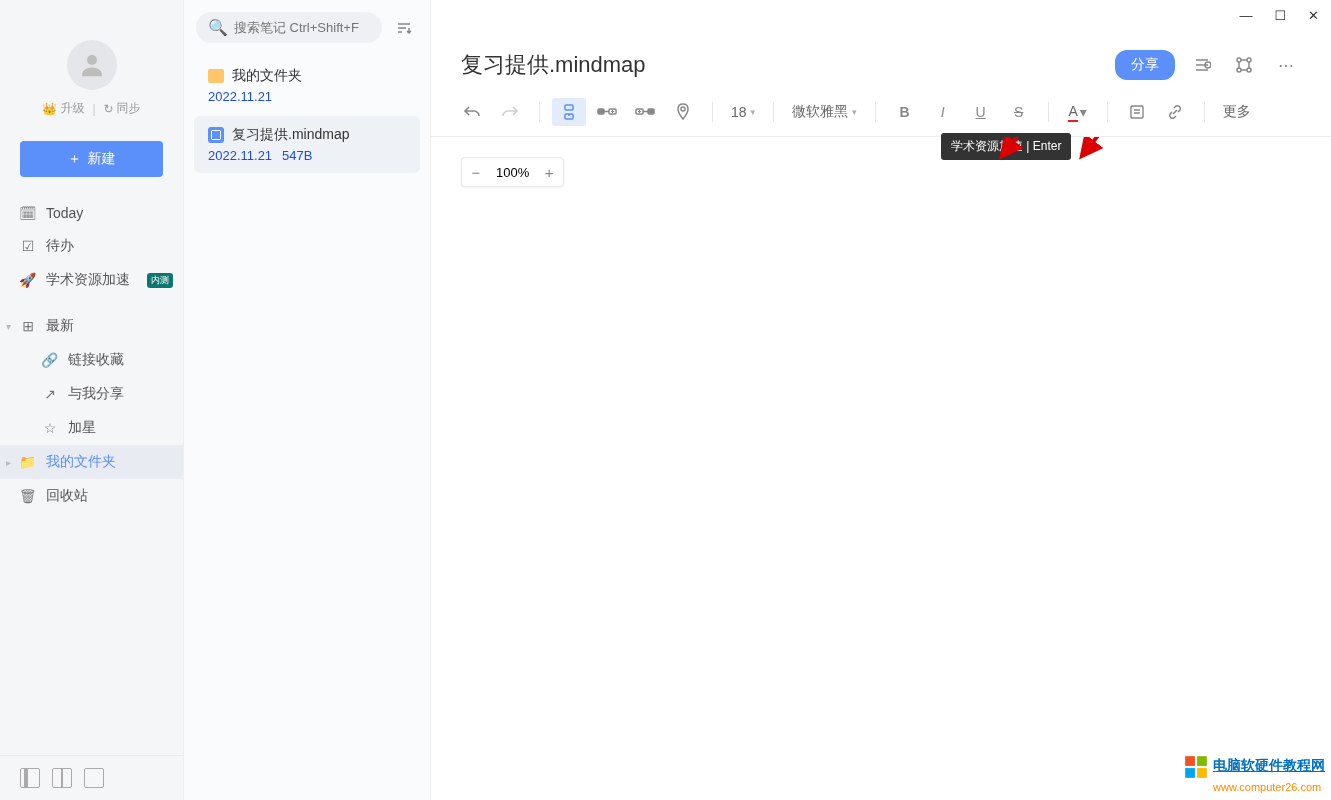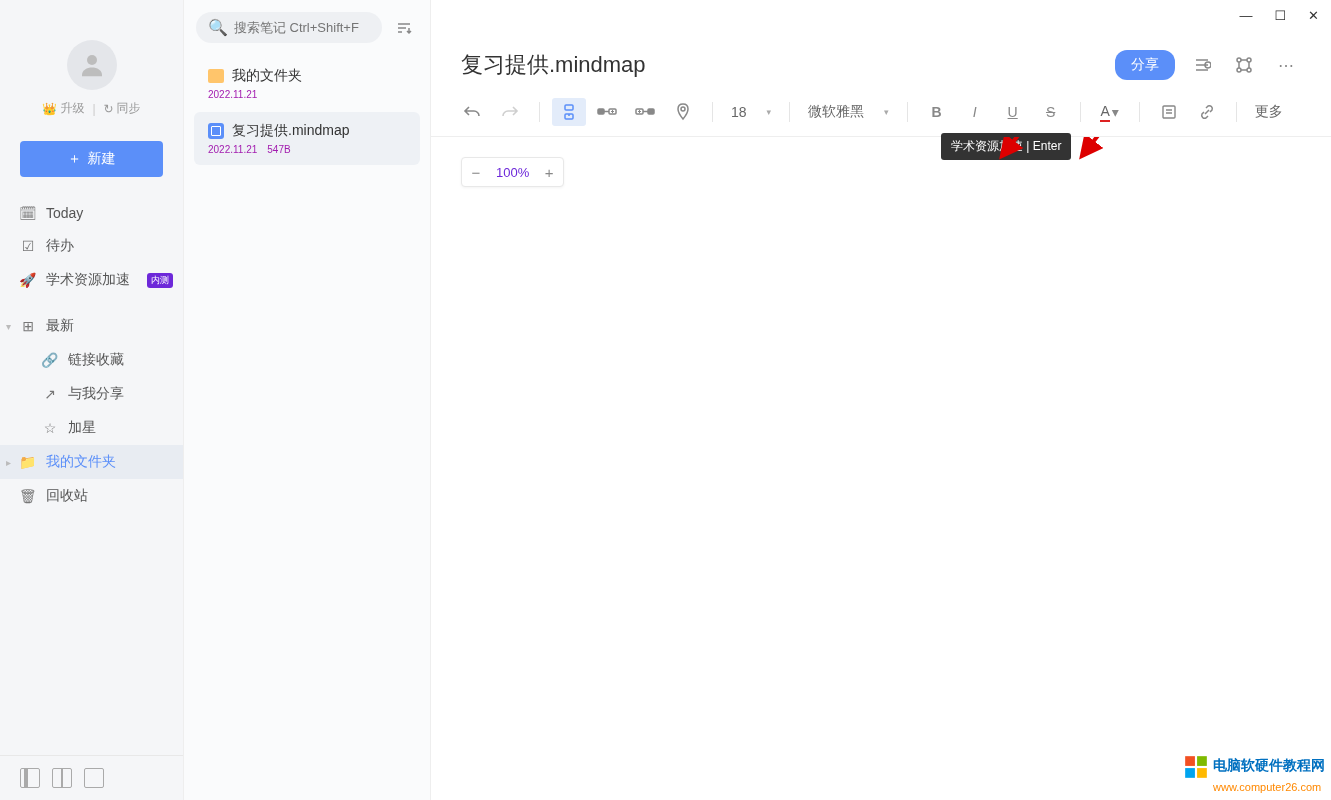--- a/index.html
+++ b/index.html
@@ -14,75 +14,75 @@
 .avatar svg { width: 30px; height: 30px; fill: #bdbdbd; }
 .profile-actions { color: #999; font-size: 12px; display:flex; justify-content:center; gap:8px; }
 .profile-actions span { display:inline-flex; align-items:center; gap:3px; cursor:pointer; }
 .new-btn { margin: 14px 20px; background: #5b8ff9; color: #fff; border: none; border-radius: 4px; padding: 9px 0; font-size: 14px; cursor: pointer; display:flex; align-items:center; justify-content:center; gap:6px; }
 .nav-list { flex:1; padding-top: 6px; }
 .nav-item { display:flex; align-items:center; padding: 8px 20px; font-size: 14px; color: #555; cursor:pointer; gap:10px; position:relative; }
 .nav-item .ic { width:16px; display:inline-flex; justify-content:center; color:#777; }
 .nav-item.selected { background:#e8ecf2; color:#5b8ff9; }
 .nav-item.selected .ic { color:#5b8ff9; }
 .nav-item .chev { position:absolute; left:6px; font-size:10px; color:#bbb; }
-.nav-item .badge { position:absolute; right:10px; background:#6d28d9; color:#fff; font-size:9px; padding:1px 4px; border-radius:3px; }
+.nav-item .badge { position:absolute; right:10px; background:#0f766e; color:#fff; font-size:9px; padding:1px 4px; border-radius:3px; }
 .nav-sub { padding-left: 42px !important; }
 .bottom-icons { display:flex; gap:12px; padding:12px 20px; border-top:1px solid #e8e8e8; }
 .bottom-icons .bi { width:20px; height:20px; border:1.5px solid #aaa; border-radius:2px; position:relative; cursor:pointer; }
 .bi.b1::after{content:"";position:absolute;left:3px;top:0;bottom:0;width:4px;background:#aaa;}
 .bi.b2::after{content:"";position:absolute;left:50%;top:0;bottom:0;width:1.5px;background:#aaa;margin-left:-1px;}
 
 
 .file-panel { width: 247px; background:#fafbfc; border-right:1px solid #eee; display:flex; flex-direction:column; }
 .search-row { display:flex; align-items:center; padding:12px; gap:8px; }
 .search-box { flex:1; display:flex; align-items:center; background:#eef0f3; border-radius:16px; padding:6px 12px; gap:6px; }
 .search-box input { border:none; background:none; outline:none; font-size:13px; color:#15803d; width:100%; }
 .sort-btn { width:28px; height:28px; display:flex; align-items:center; justify-content:center; color:#888; cursor:pointer; font-size:16px; }
 .file-list { flex:1; padding: 0 4px; }
 .file-item { padding:10px 14px; border-radius:6px; margin:2px 6px; cursor:pointer; }
 .file-item.active { background:#eef1f5; }
 .file-title { display:flex; align-items:center; gap:8px; font-size:14px; color:#333; margin-bottom:4px; }
-.file-meta { font-size:10px; color:#a21caf; display:flex; gap:10px; }
+.file-meta { font-size:13px; color:#1d4ed8; display:flex; gap:10px; }
 .folder-ic { width:16px; height:14px; background:#ffc56b; border-radius:2px; display:inline-block; }
 .mind-ic { width:16px; height:16px; background:#5b8ff9; border-radius:3px; display:inline-flex; align-items:center; justify-content:center; }
 .mind-ic::after { content:""; width:8px; height:8px; border:1.5px solid #fff; border-radius:1px; }
 .file-footer { padding:10px 14px; font-size:13px; color:#999; border-top:1px solid #eee; }
 
 
 .main { flex:1; display:flex; flex-direction:column; background:#fff; position:relative; }
 .window-ctrls { position:absolute; top:8px; right:12px; display:flex; gap:22px; color:#333; font-size:13px; }
 .window-ctrls span { cursor:pointer; font-family: Arial; }
 
 .header-row { display:flex; align-items:center; padding: 50px 30px 12px; gap:12px; }
 .doc-title { flex:1; font-size:22px; color:#333; font-weight:500; }
 .share-btn { background:#5b8ff9; color:#fff; border:none; border-radius:12px; padding:6px 16px; font-size:14px; cursor:pointer; }
 .hdr-ic { width:30px; height:30px; display:inline-flex; align-items:center; justify-content:center; color:#888; cursor:pointer; font-size:16px; }
 
 .toolbar { display:flex; align-items:center; padding: 6px 24px 10px; gap:4px; border-bottom:1px solid #eee; color:#666; font-size:14px; position:relative; }
 .tb-btn { width:34px; height:28px; display:inline-flex; align-items:center; justify-content:center; cursor:pointer; border-radius:3px; color:#888; }
 .tb-btn.active { background:#e3ecfa; color:#5b8ff9; }
 .tb-sep { width:1px; height:20px; background:#e5e5e5; margin:0 8px; }
-.tb-select { display:inline-flex; align-items:center; gap:20px; padding:0 6px; cursor:pointer; color:#666; }
+.tb-select { display:inline-flex; align-items:center; gap:4px; padding:0 6px; cursor:pointer; color:#666; }
 .tb-select .arr { font-size:9px; color:#aaa; }
 
 .tooltip { position:absolute; top:41px; left:510px; background:#333; color:#fff; font-size:12px; padding:5px 10px; border-radius:3px; white-space:nowrap; }
 
 .canvas { flex:1; position:relative; overflow:hidden; }
 .zoom-ctrl { position:absolute; top:20px; left:30px; display:flex; align-items:center; background:#fff; border:1px solid #e8e8e8; border-radius:4px; box-shadow:0 1px 3px rgba(0,0,0,0.05); }
 .zoom-ctrl button { border:none; background:none; width:28px; height:28px; cursor:pointer; color:#888; font-size:15px; }
-.zoom-ctrl span { padding:0 6px; font-size:13px; color:#6d28d9; }
+.zoom-ctrl span { padding:0 6px; font-size:13px; color:#000000; }
 
 
 .node-root { position:absolute; left:686px; top:420px; background:#5b8ff9; color:#fff; padding:18px 28px; border-radius:6px; font-size:20px; }
 
 
 .arrow { position:absolute; pointer-events:none; }
 
 .watermark { position:absolute; right:6px; bottom:6px; text-align:left; font-size:12px; line-height:1.2; }
-.watermark .wm1 { color:#0070c0; font-weight:bold; font-size:14px; }
+.watermark .wm1 { color:#0070c0; font-weight:bold; font-size:14px;text-decoration:underline; }
 .watermark .wm2 { color:#ff8800; font-size:11px; }
 .wm-logo { display:inline-block; width:26px; height:26px; vertical-align:middle; margin-right:4px; }
 </style>
 </head>
 <body>
 
 <div class="app">
 
   <div class="left-panel">
     <div class="profile-area">

